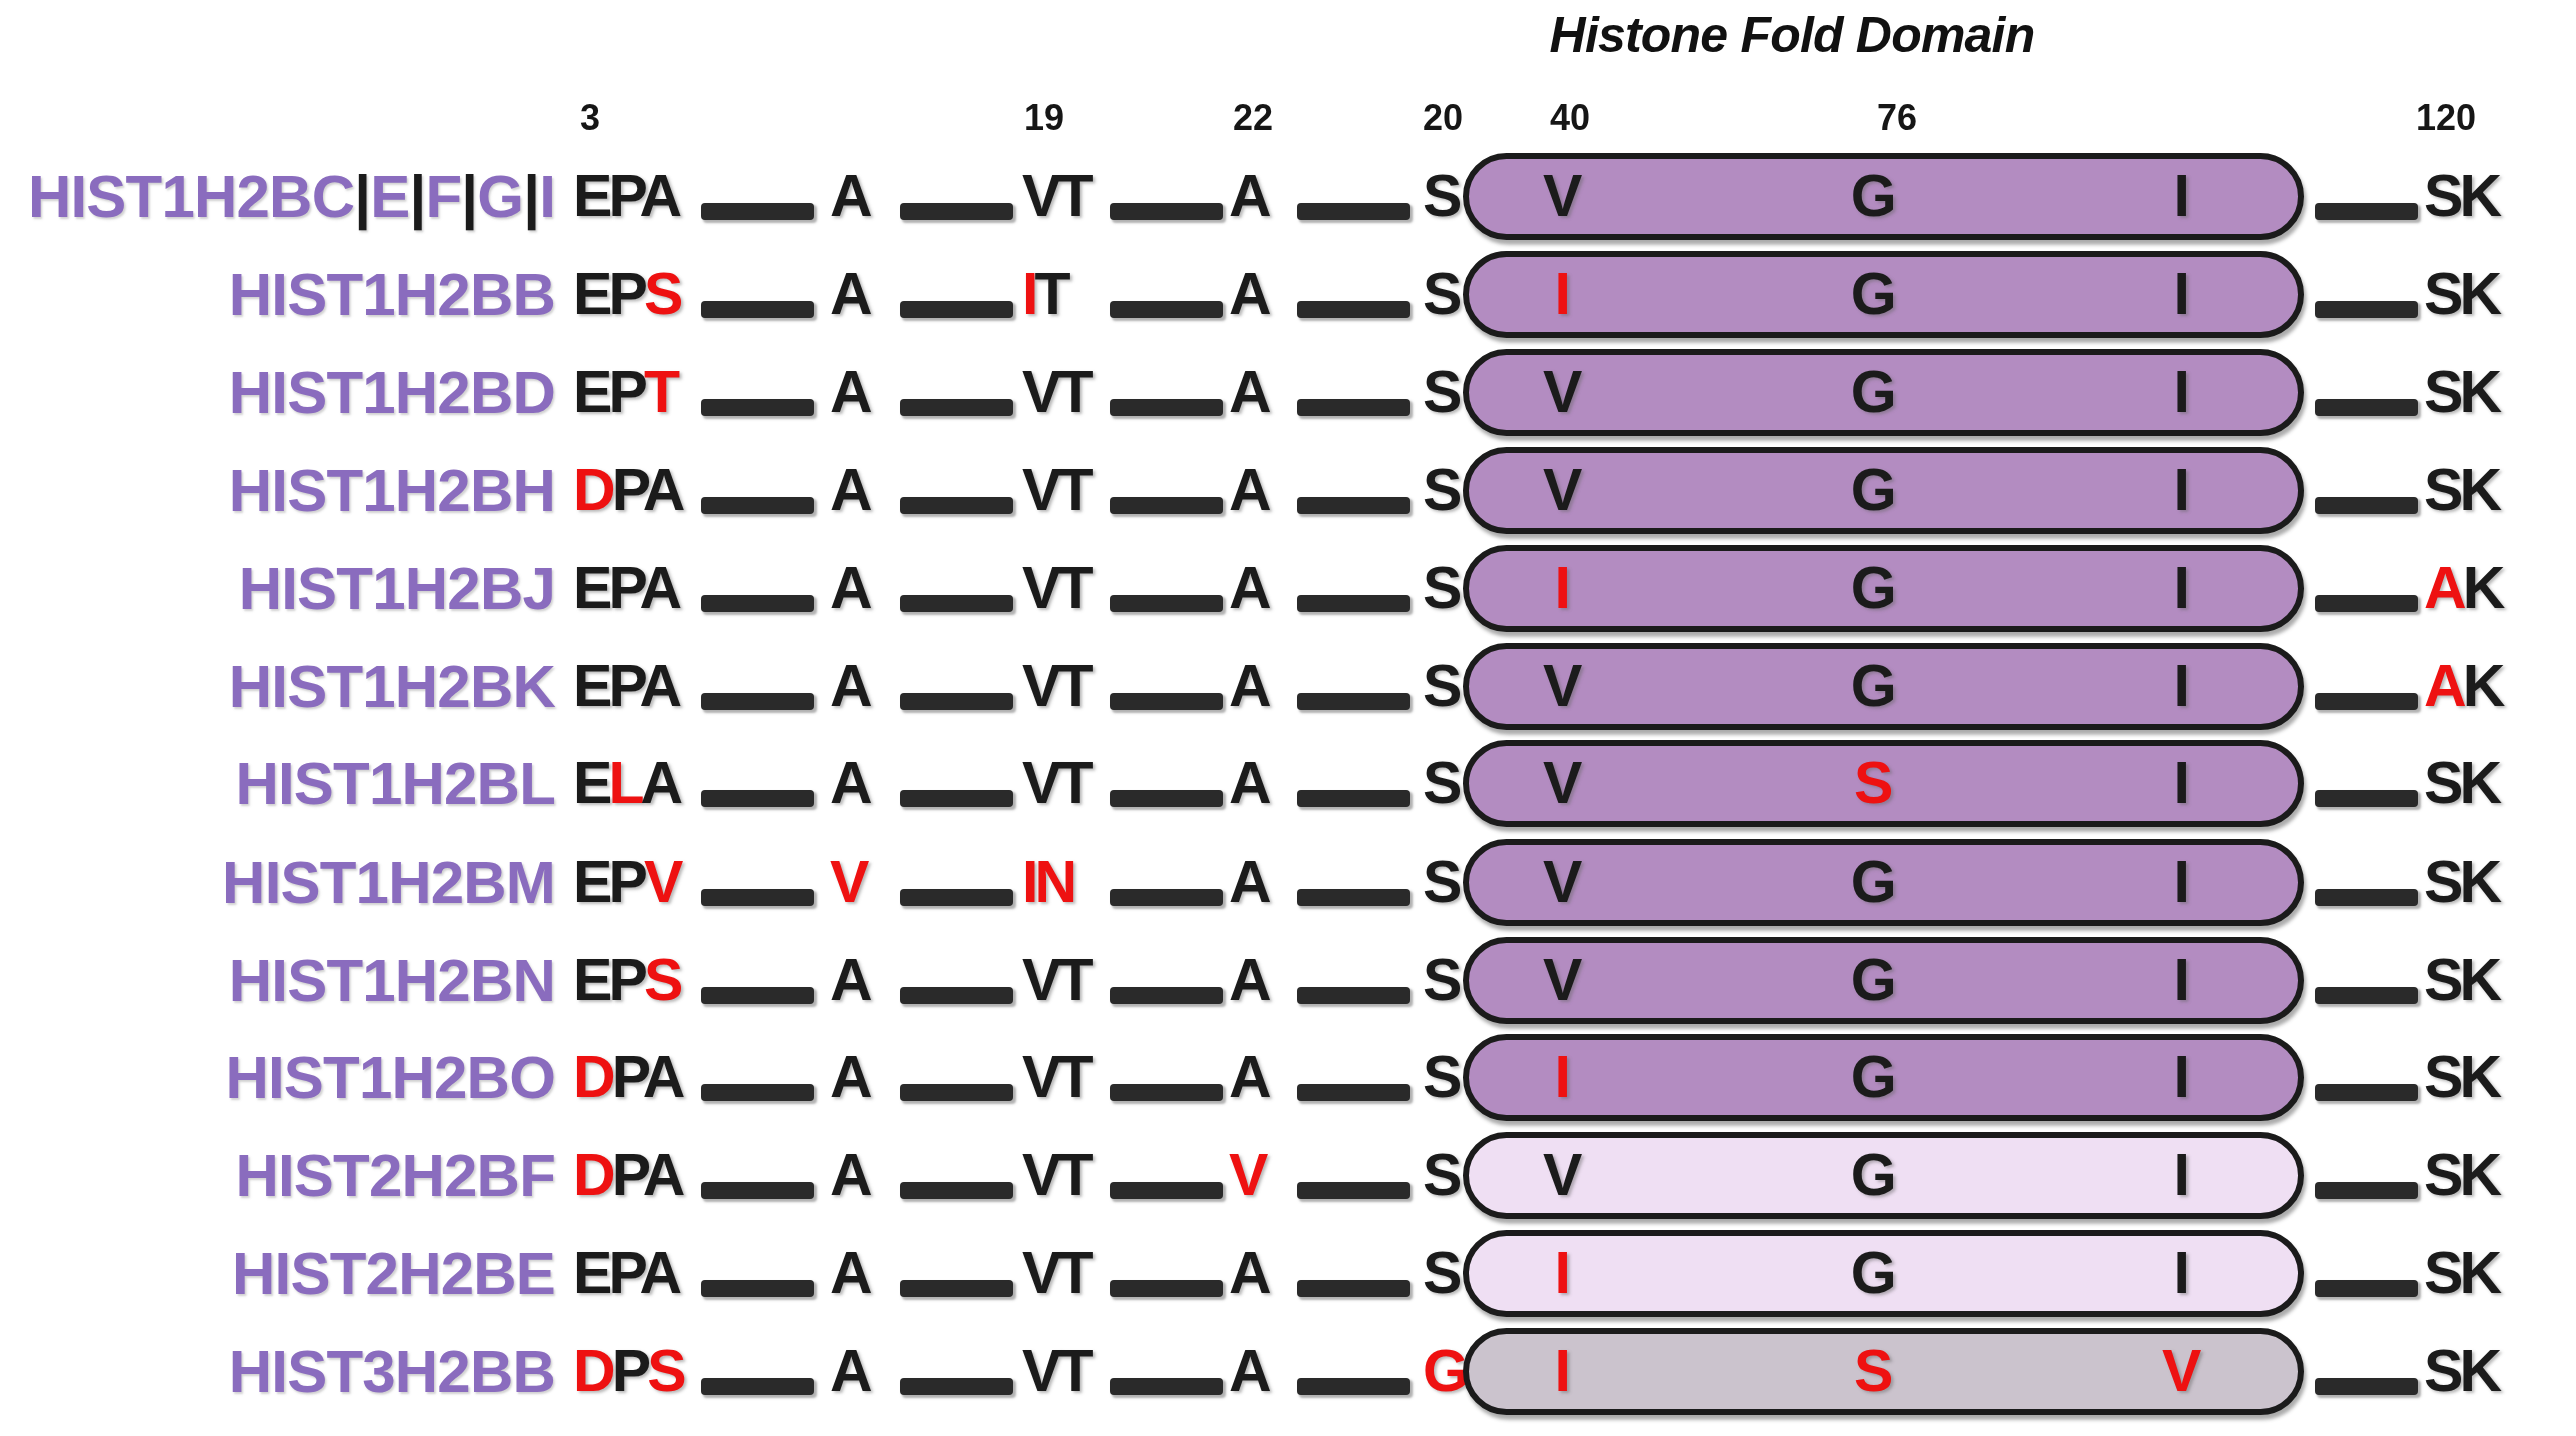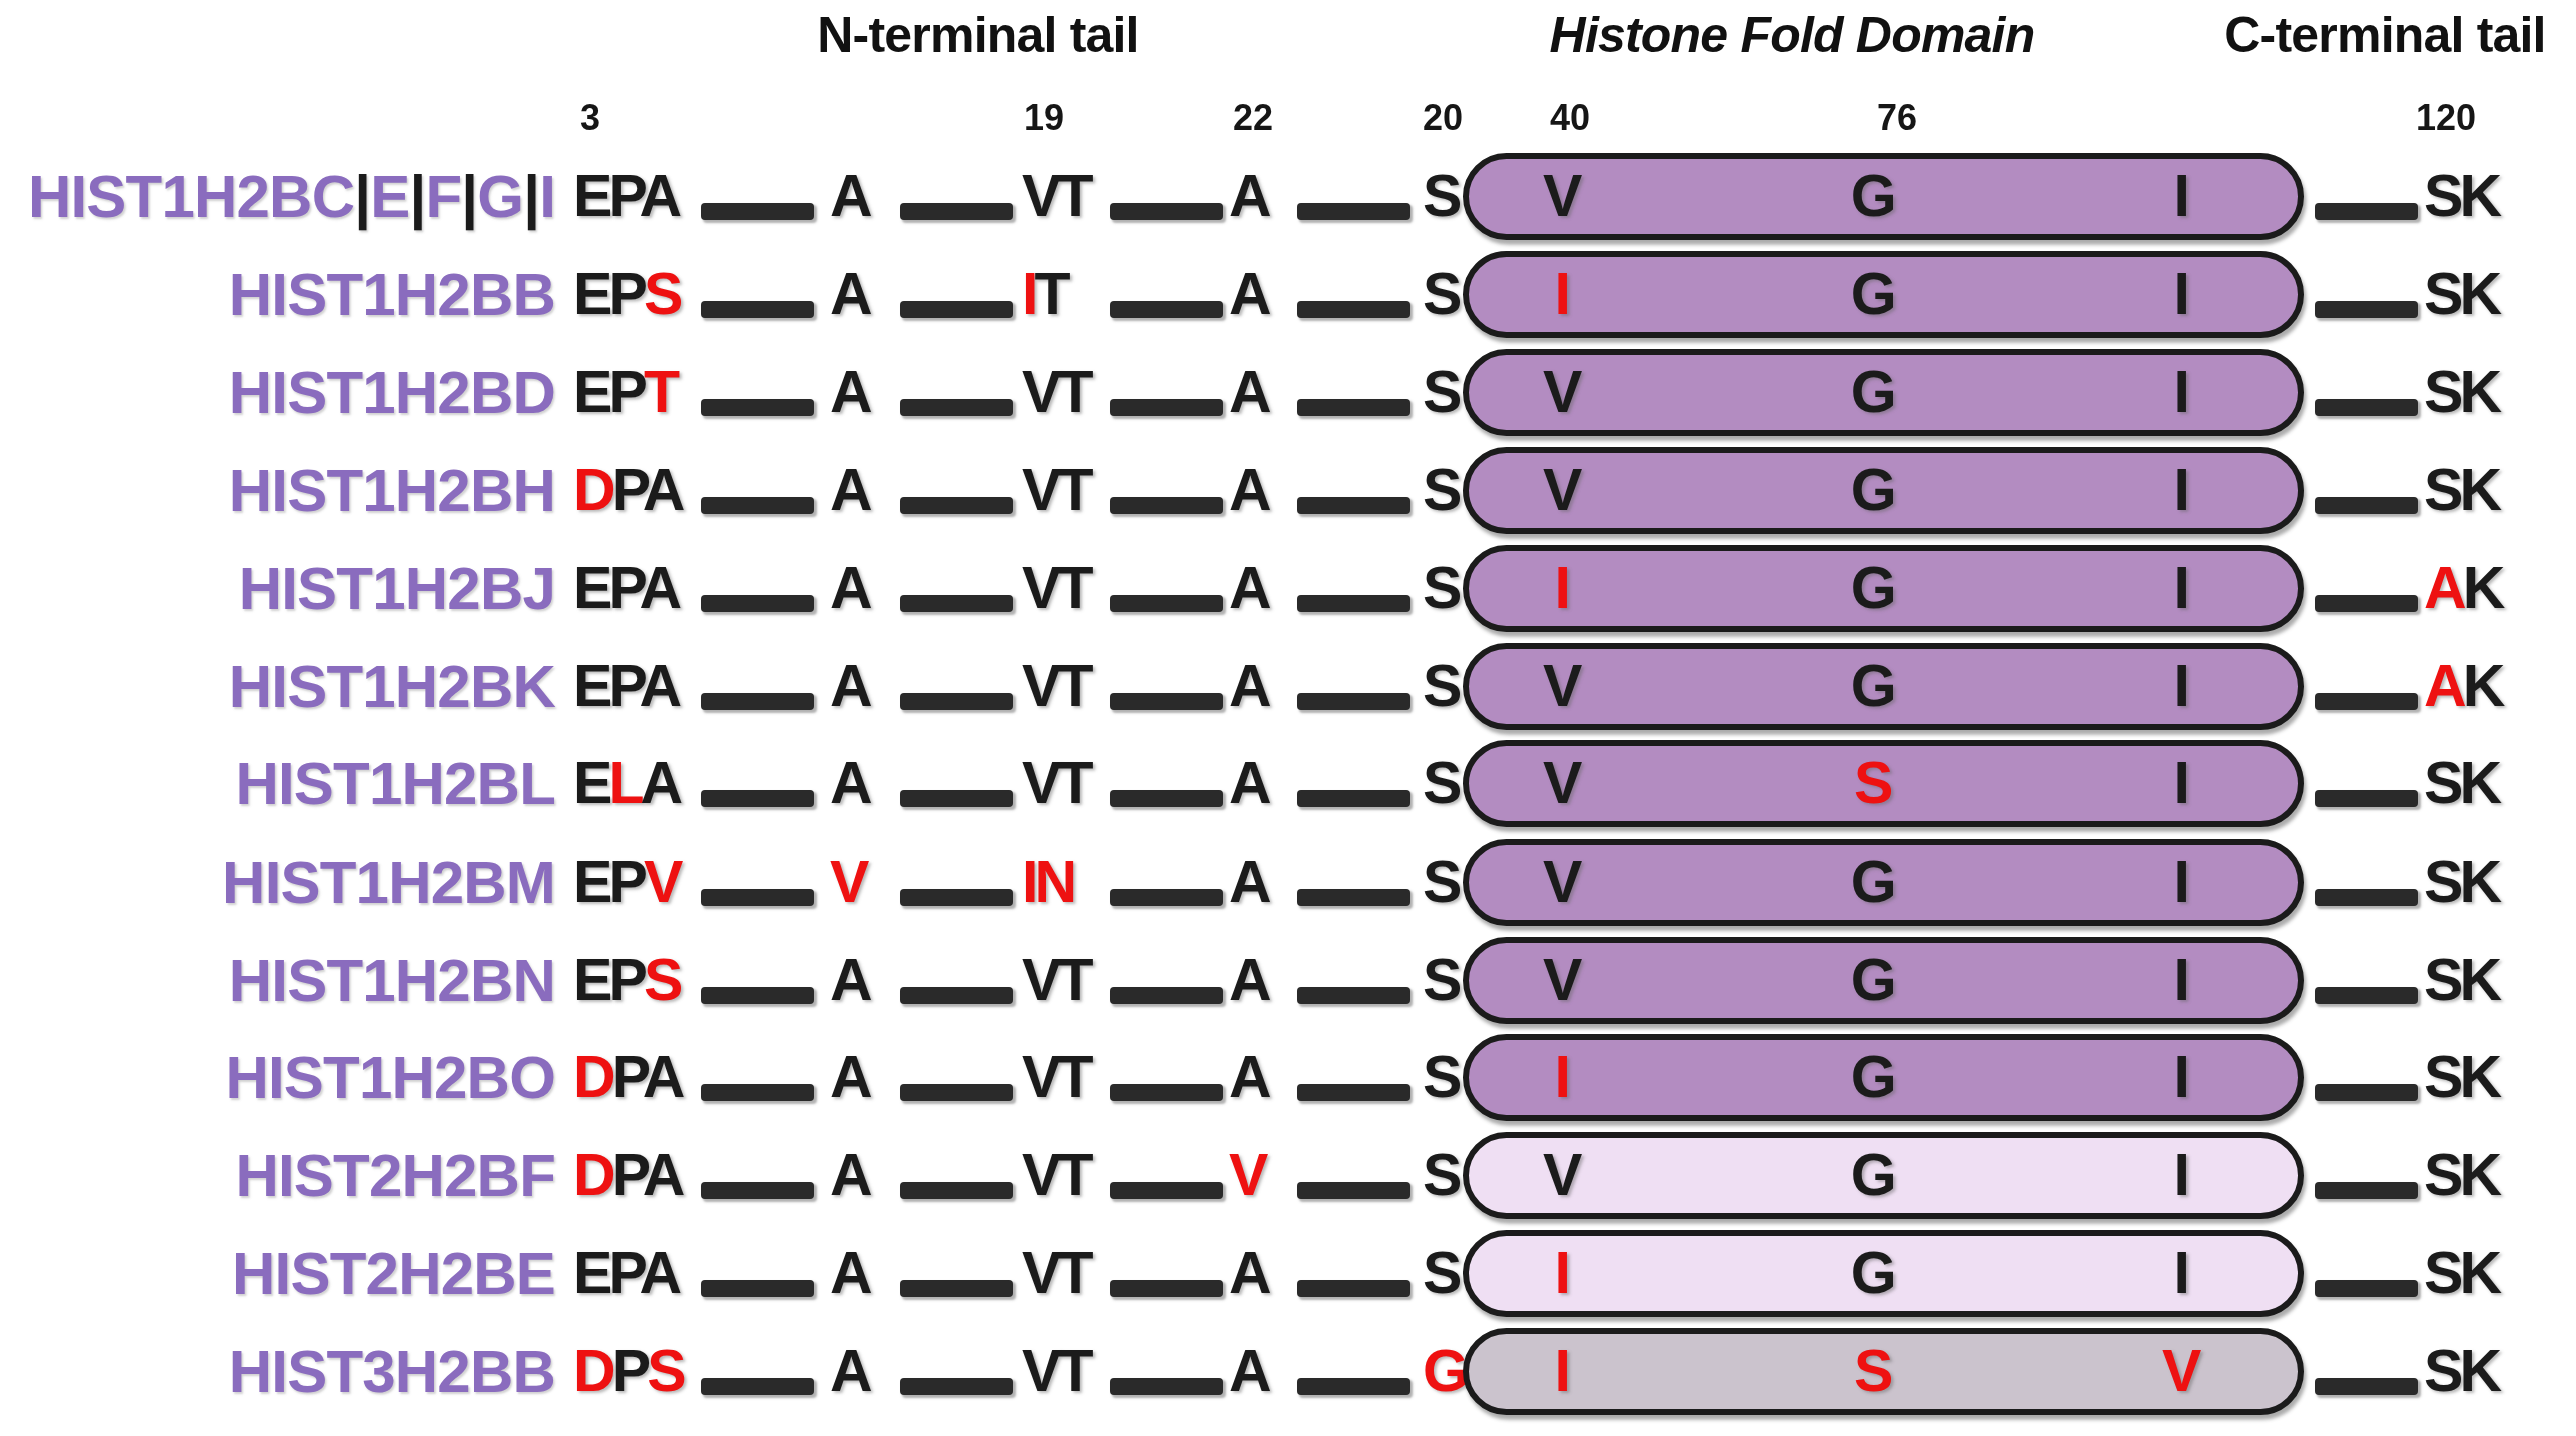--- a/index.html
+++ b/index.html
@@ -49,23 +49,21 @@
     position:absolute;left:1463px;top:-44px;width:841px;height:87px;
     box-sizing:border-box;border:6.2px solid var(--pill-border,#1b1b1b);
     border-radius:47px;
     box-shadow:2.3px 4.7px 3.9px rgba(70,70,70,0.45);
   }
 </style>
 </head>
 <body>
 
 <div class="fig">
-  <div class="title t-n">N-terminal tail</div>
   <div class="title t-f">Histone Fold Domain</div>
-  <div class="title t-c">C-terminal tail</div>
   <div id="positions">
       <span class="pos" style="left: 590px;">3</span>
       <span class="pos" style="left: 1044px; text-align: center;">19</span>
       <span class="pos" style="left: 1253px; text-align: center;">22</span>
       <span class="pos" style="left: 1443px;">20</span>
       <span class="pos" style="left: 1570px;">40</span>
       <span class="pos" style="left: 1873px; margin-left: 24px;">76</span>
       <span class="pos" style="left: 2446px;">120</span>
     </div>
   <div id="rows">

